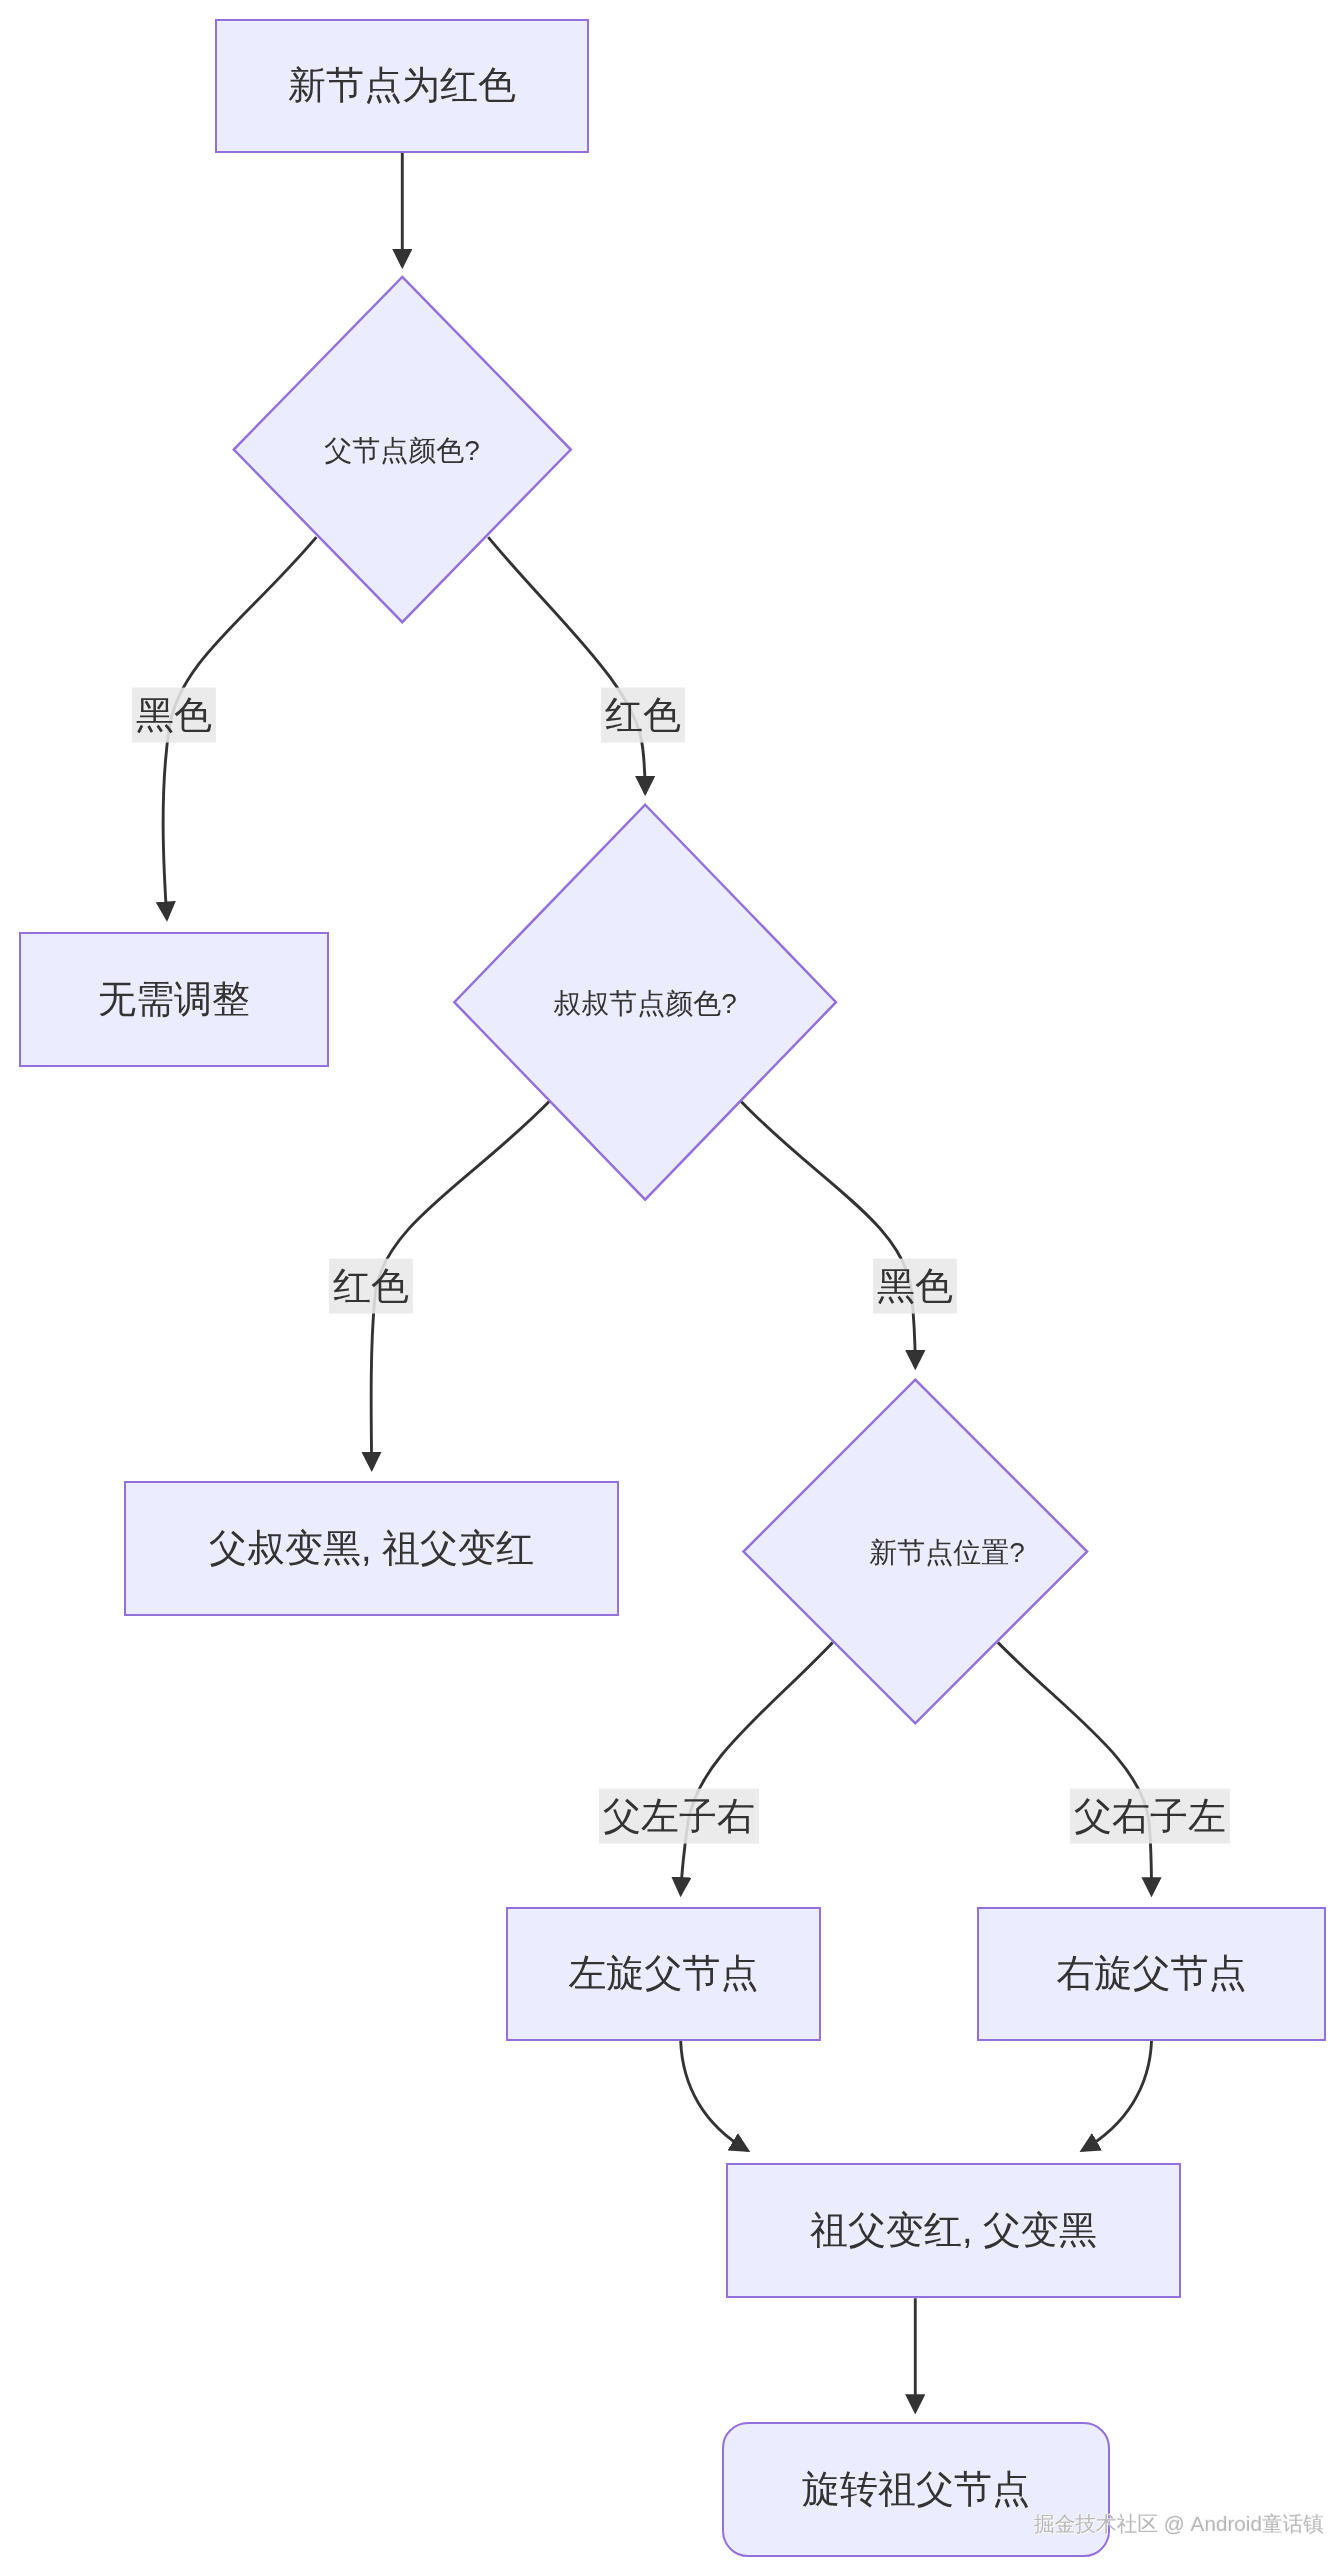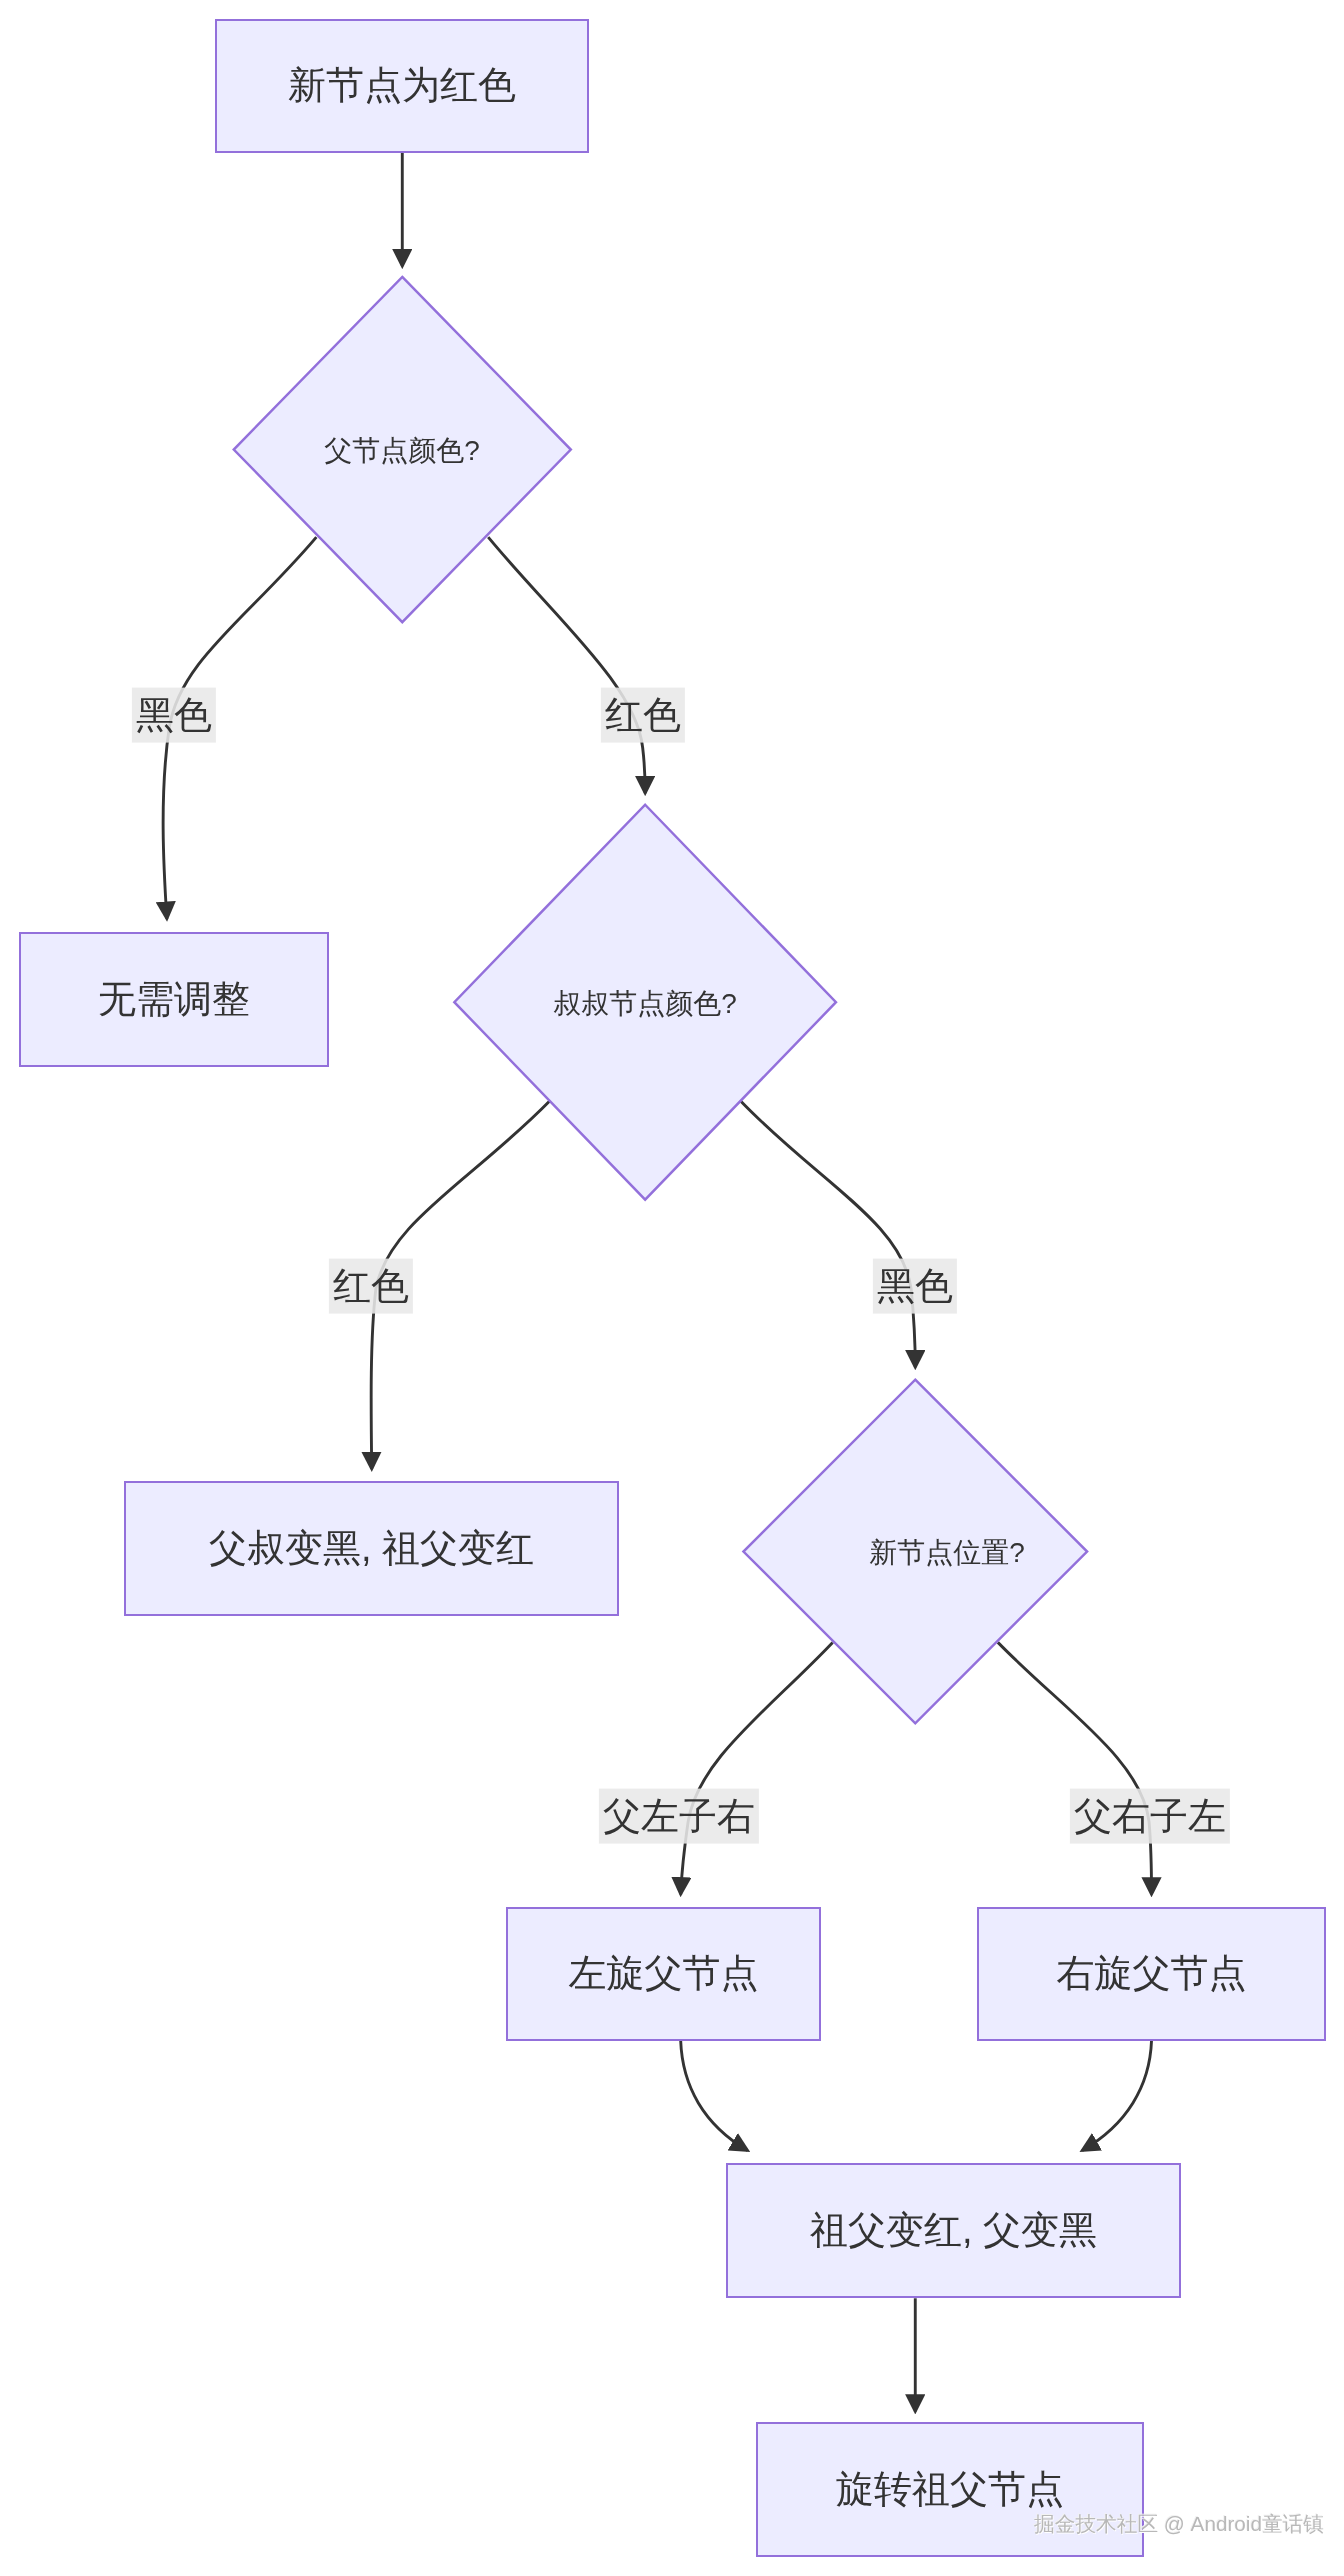--- a/index.html
+++ b/index.html
@@ -84,21 +84,21 @@
   <div class="node" style="left:124px;top:1481px;width:495px;height:135px;">父叔变黑, 祖父变红</div>
 
   <div class="diamond-label" style="left:915px;top:1553px;margin-left:32px;">新节点位置?</div>
 
   <div class="node" style="left:506px;top:1907px;width:315px;height:134px;">左旋父节点</div>
 
   <div class="node" style="left:977px;top:1907px;width:349px;height:134px;">右旋父节点</div>
 
   <div class="node" style="left:726px;top:2163px;width:455px;height:135px;">祖父变红, 父变黑</div>
 
-  <div class="node" style="left:756px;top:2422px;width:388px;height:135px;">旋转祖父节点</div>
+  <div class="node" style="left:722px;top:2422px;width:388px;height:135px;border-radius:26px;">旋转祖父节点</div>
 
   <div class="edge-label" style="left:174px;top:715px;">黑色</div>
 
   <div class="edge-label" style="left:643px;top:715px;">红色</div>
 
   <div class="edge-label" style="left:371px;top:1286px;">红色</div>
 
   <div class="edge-label" style="left:915px;top:1286px;">黑色</div>
 
   <div class="edge-label" style="left:679px;top:1816px;">父左子右</div>

